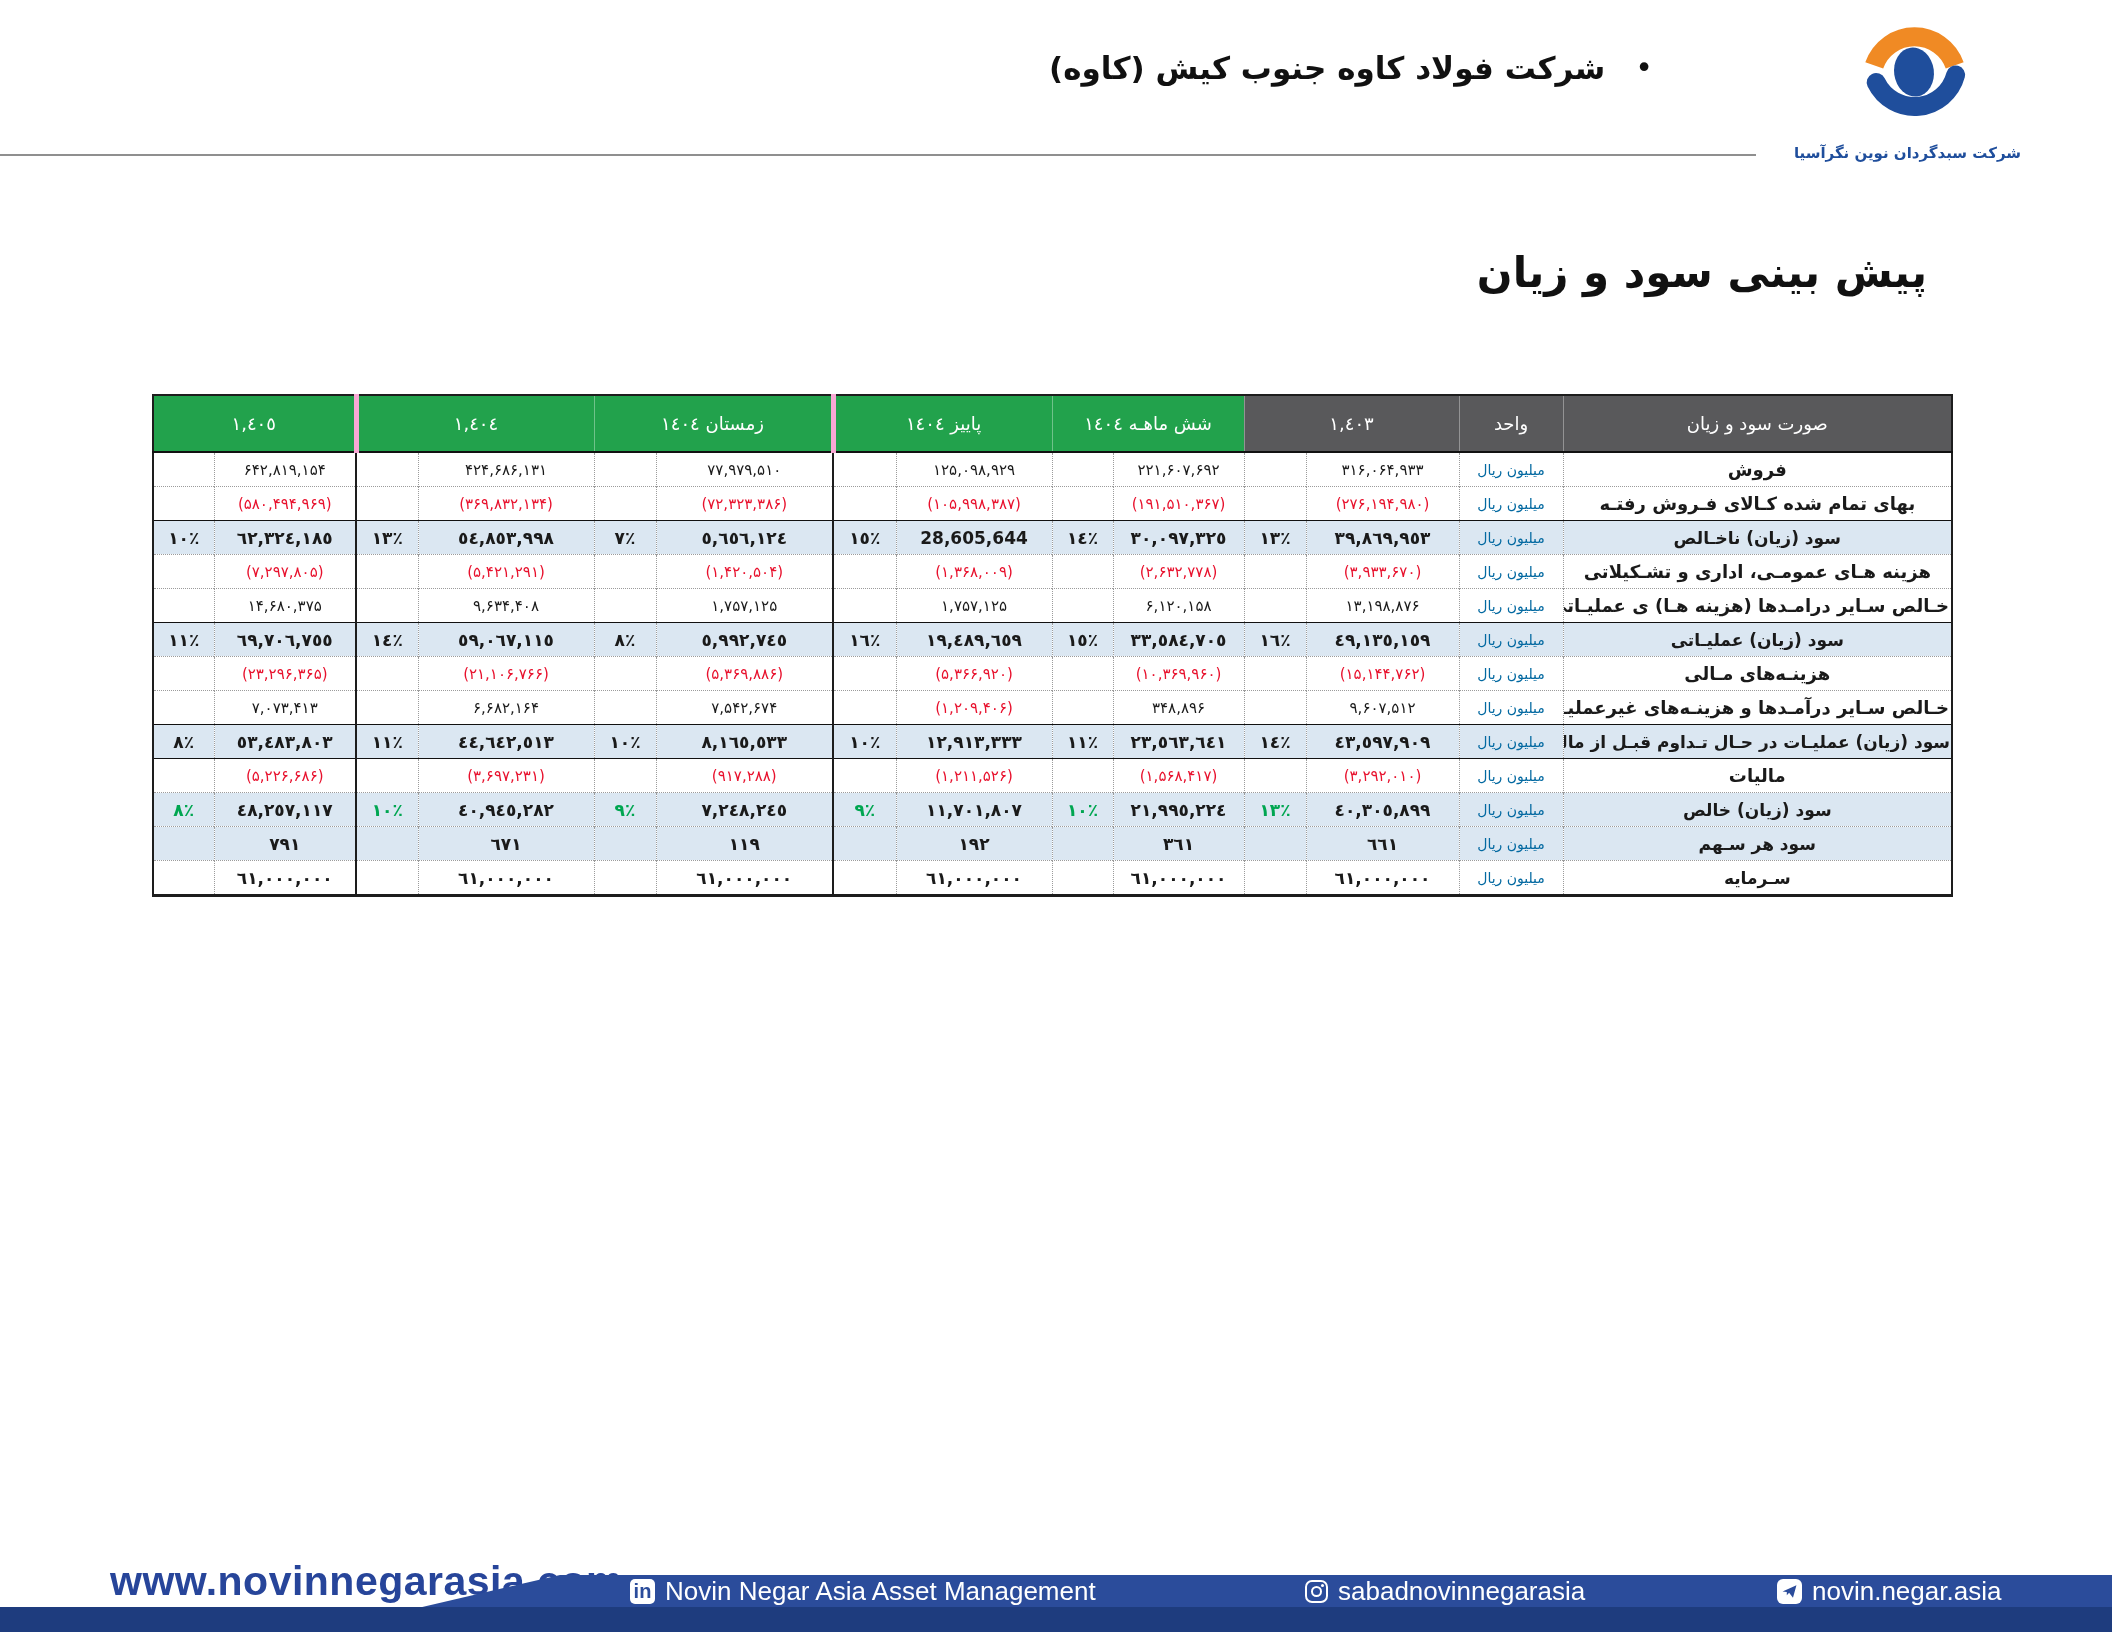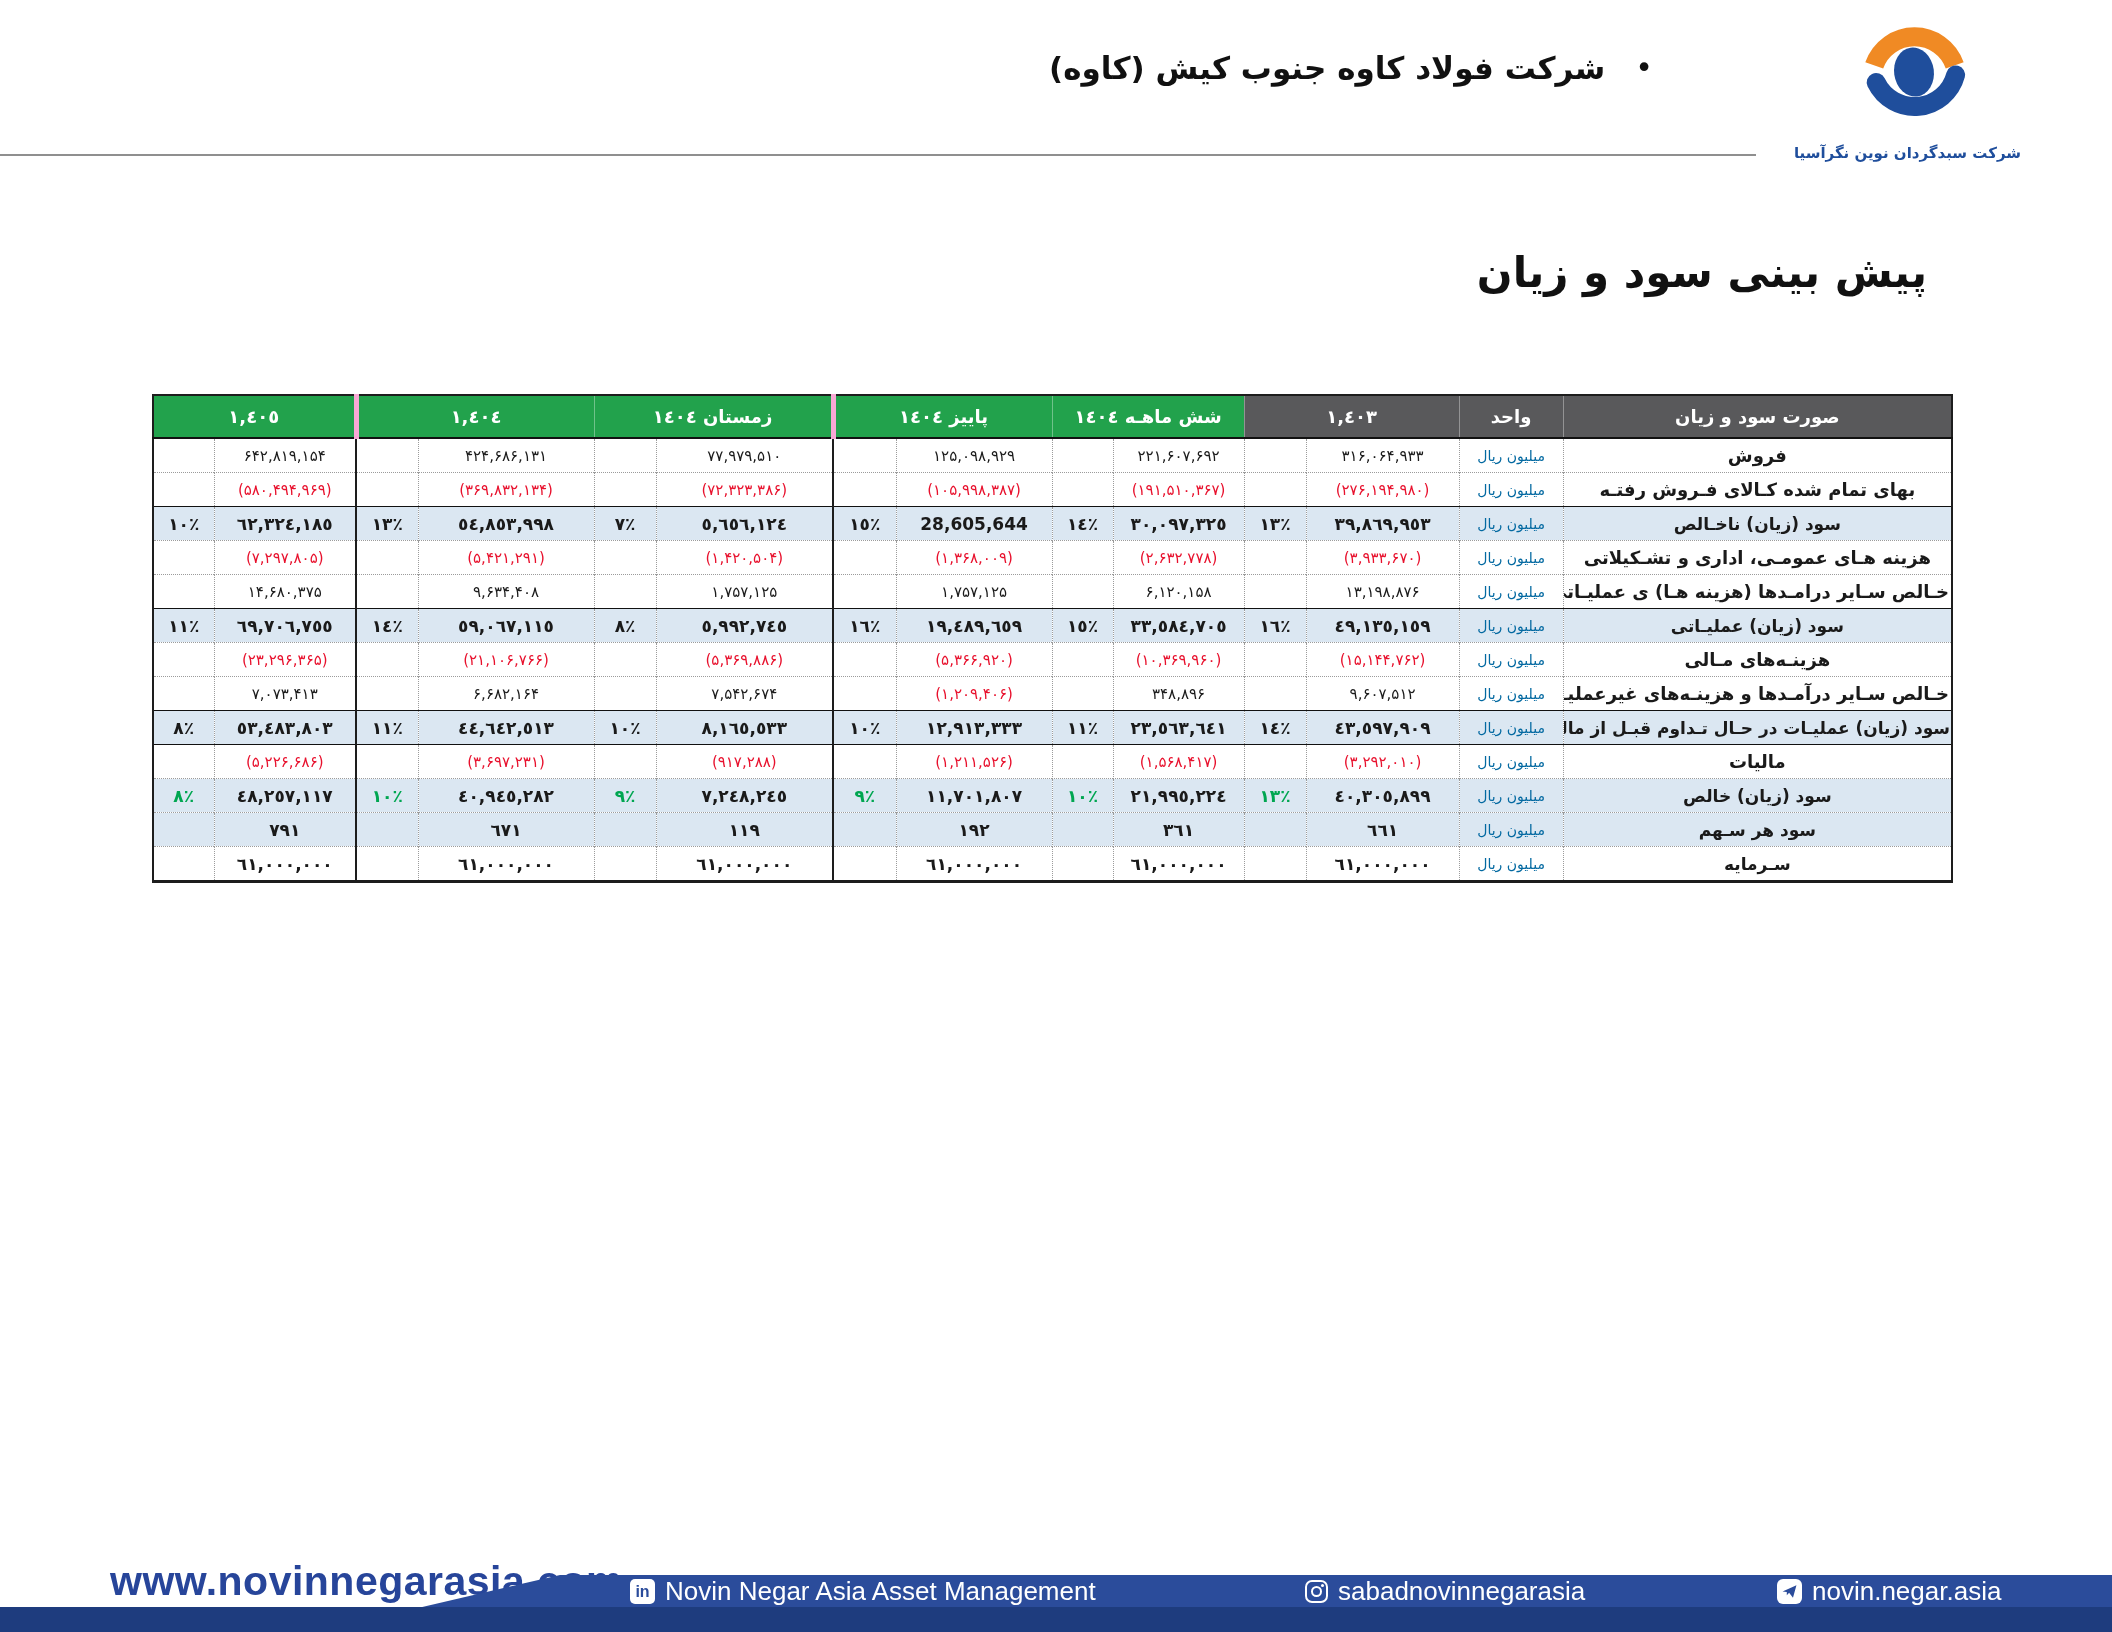--- a/index.html
+++ b/index.html
@@ -18,22 +18,22 @@
   .logo-caption{margin-top:18px;font-size:15px;font-weight:bold;color:#1F4E9C;direction:rtl;white-space:nowrap;}
 
   
   .section-title{position:absolute;top:248px;right:185px;direction:rtl;font-size:42px;
                  font-weight:bold;color:#111;white-space:nowrap;}
 
   
   .table-wrap{position:absolute;top:394px;left:152px;width:1799px;}
   table{width:100%;border-collapse:collapse;table-layout:fixed;direction:rtl;
         border:2px solid #1d1d1d;border-bottom-width:3px;}
-  th{height:41px;background:#59595B;color:#fff;font-size:18px;font-weight:bold;
-     border:1px solid rgba(255,255,255,.35);border-bottom:2px solid #111;padding:0;white-space:nowrap;}
+  th{height:41px;background:#59595B;color:#fff;font-size:18px;font-weight:normal;
+     border:1px solid rgba(255,255,255,.35);border-bottom:2px solid #111;padding:7px;white-space:nowrap;}
   th.green{background:#22A24C;}
   th.sep{border-left:5px solid #f9a8d4;}
   td{height:33px;text-align:center;vertical-align:middle;border:1px dotted #9b9b9b;
      padding:0 2px;font-size:15px;color:#1a1a1a;white-space:nowrap;overflow:hidden;}
   tr.bold td{font-weight:bold;font-size:17px;}
   tr.blue td{background:#DBE7F2;}
   tr.topline td{border-top:1px solid #111;}
   tr.botline td{border-bottom:1px solid #111;}
   td.sep{border-left:2px solid #1d1d1d;}
   td.neg{color:#E8112D;}
@@ -49,21 +49,21 @@
               color:#27459A;font-family:"Liberation Sans",sans-serif;letter-spacing:.5px;}
   .footer-band{position:absolute;top:1575px;left:418px;width:1694px;height:33px;background:#2B4C9B;
                clip-path:polygon(142px 0,100% 0,100% 100%,0 100%);}
   .footer-strip{position:absolute;top:1607px;left:0;width:2112px;height:25px;background:#1E3C7E;}
   .band-item{position:absolute;top:0;height:33px;display:flex;align-items:center;gap:10px;
              color:#fff;font-size:26px;font-family:"Liberation Sans",sans-serif;white-space:nowrap;}
   .band-item.linkedin{left:212px;}
   .band-item.instagram{left:887px;}
   .band-item.telegram{left:1359px;}
   .li-icon{width:25px;height:25px;background:#fff;border-radius:5px;display:flex;align-items:center;
-           justify-content:center;font-weight:bold;font-size:16px;color:#2B4C9B;}
+           justify-content:center;font-weight:bold;font-size:20px;color:#2B4C9B;}
   .ig-icon{width:23px;height:23px;border:2px solid #fff;border-radius:7px;position:relative;box-sizing:border-box;}
   .ig-icon::before{content:"";position:absolute;inset:4px;border:2px solid #fff;border-radius:50%;}
   .ig-icon::after{content:"";position:absolute;top:2px;right:2px;width:3px;height:3px;background:#fff;border-radius:50%;}
   .tg-icon{width:25px;height:25px;background:#fff;border-radius:6px;display:flex;align-items:center;justify-content:center;}
 </style>
 </head>
 <body>
 
 <div class="page">
 

